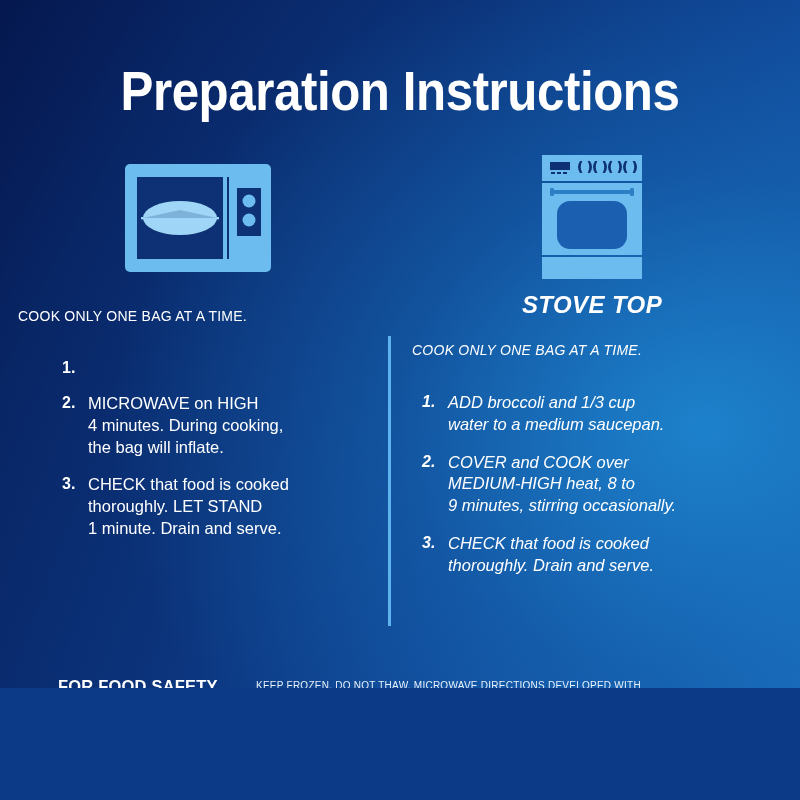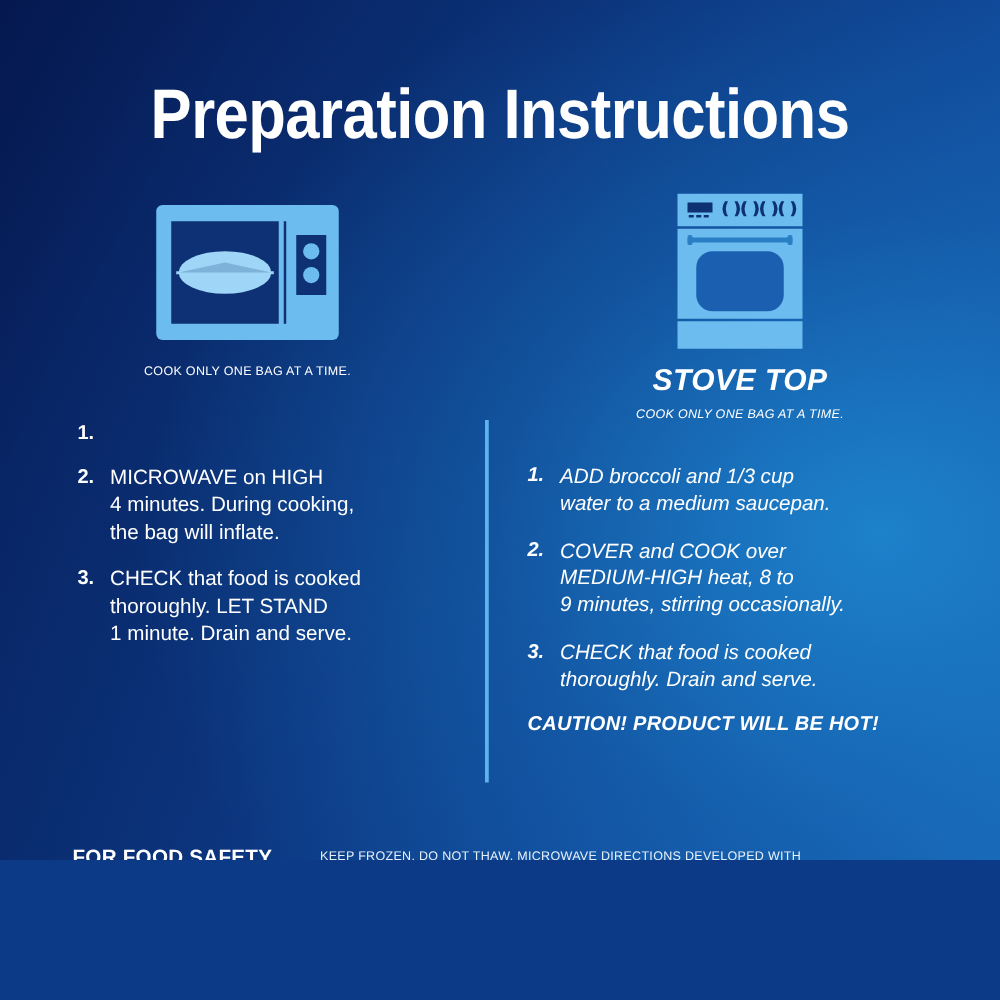--- a/index.html
+++ b/index.html
@@ -54,25 +54,24 @@
 
   .col-heading {
     text-align:center;
     color:#ffffff;
     font-size:24px;
     font-weight:bold;
     letter-spacing:0.4px;
     margin-top:6px;
   }
   .col-sub {
-    text-align:center;
-    color:#ffffff;
-    font-size:10px;
+    color:#ffffff;
+    font-size:14px;
     letter-spacing:0.25px;
-    margin-top:7px;
+    margin-top:23px;
   }
 
   
   .steps { margin-top:34px; }
   #col-microwave .steps { padding-left:44px; }
   #col-stove .steps     { padding-left:10px; }
 
   .step {
     display:flex;
     margin-bottom:16px;
@@ -242,21 +241,20 @@
 MEDIUM-HIGH heat, 8 to
 9 minutes, stirring occasionally.</div>
       </div>
       <div class="step">
         <div class="step-num">3.</div>
         <div class="step-text">CHECK that food is cooked
 thoroughly. Drain and serve.</div>
       </div>
     </div>
 
-    <div class="caution">CAUTION! PRODUCT WILL BE HOT!</div>
   </div>
 
   <div id="footer">
     <div id="footer-label">FOR FOOD SAFETY
 AND QUALITY.</div>
     <div id="footer-note">KEEP FROZEN, DO NOT THAW. MICROWAVE DIRECTIONS DEVELOPED WITH
 1100-WATT MICROWAVE OVENS. APPLIANCES VARY. ADJUST COOKING TIMES
 AS NEEDED. FOOD MUST BE COOKED THOROUGHLY TO 165°F.</div>
   </div>
 

